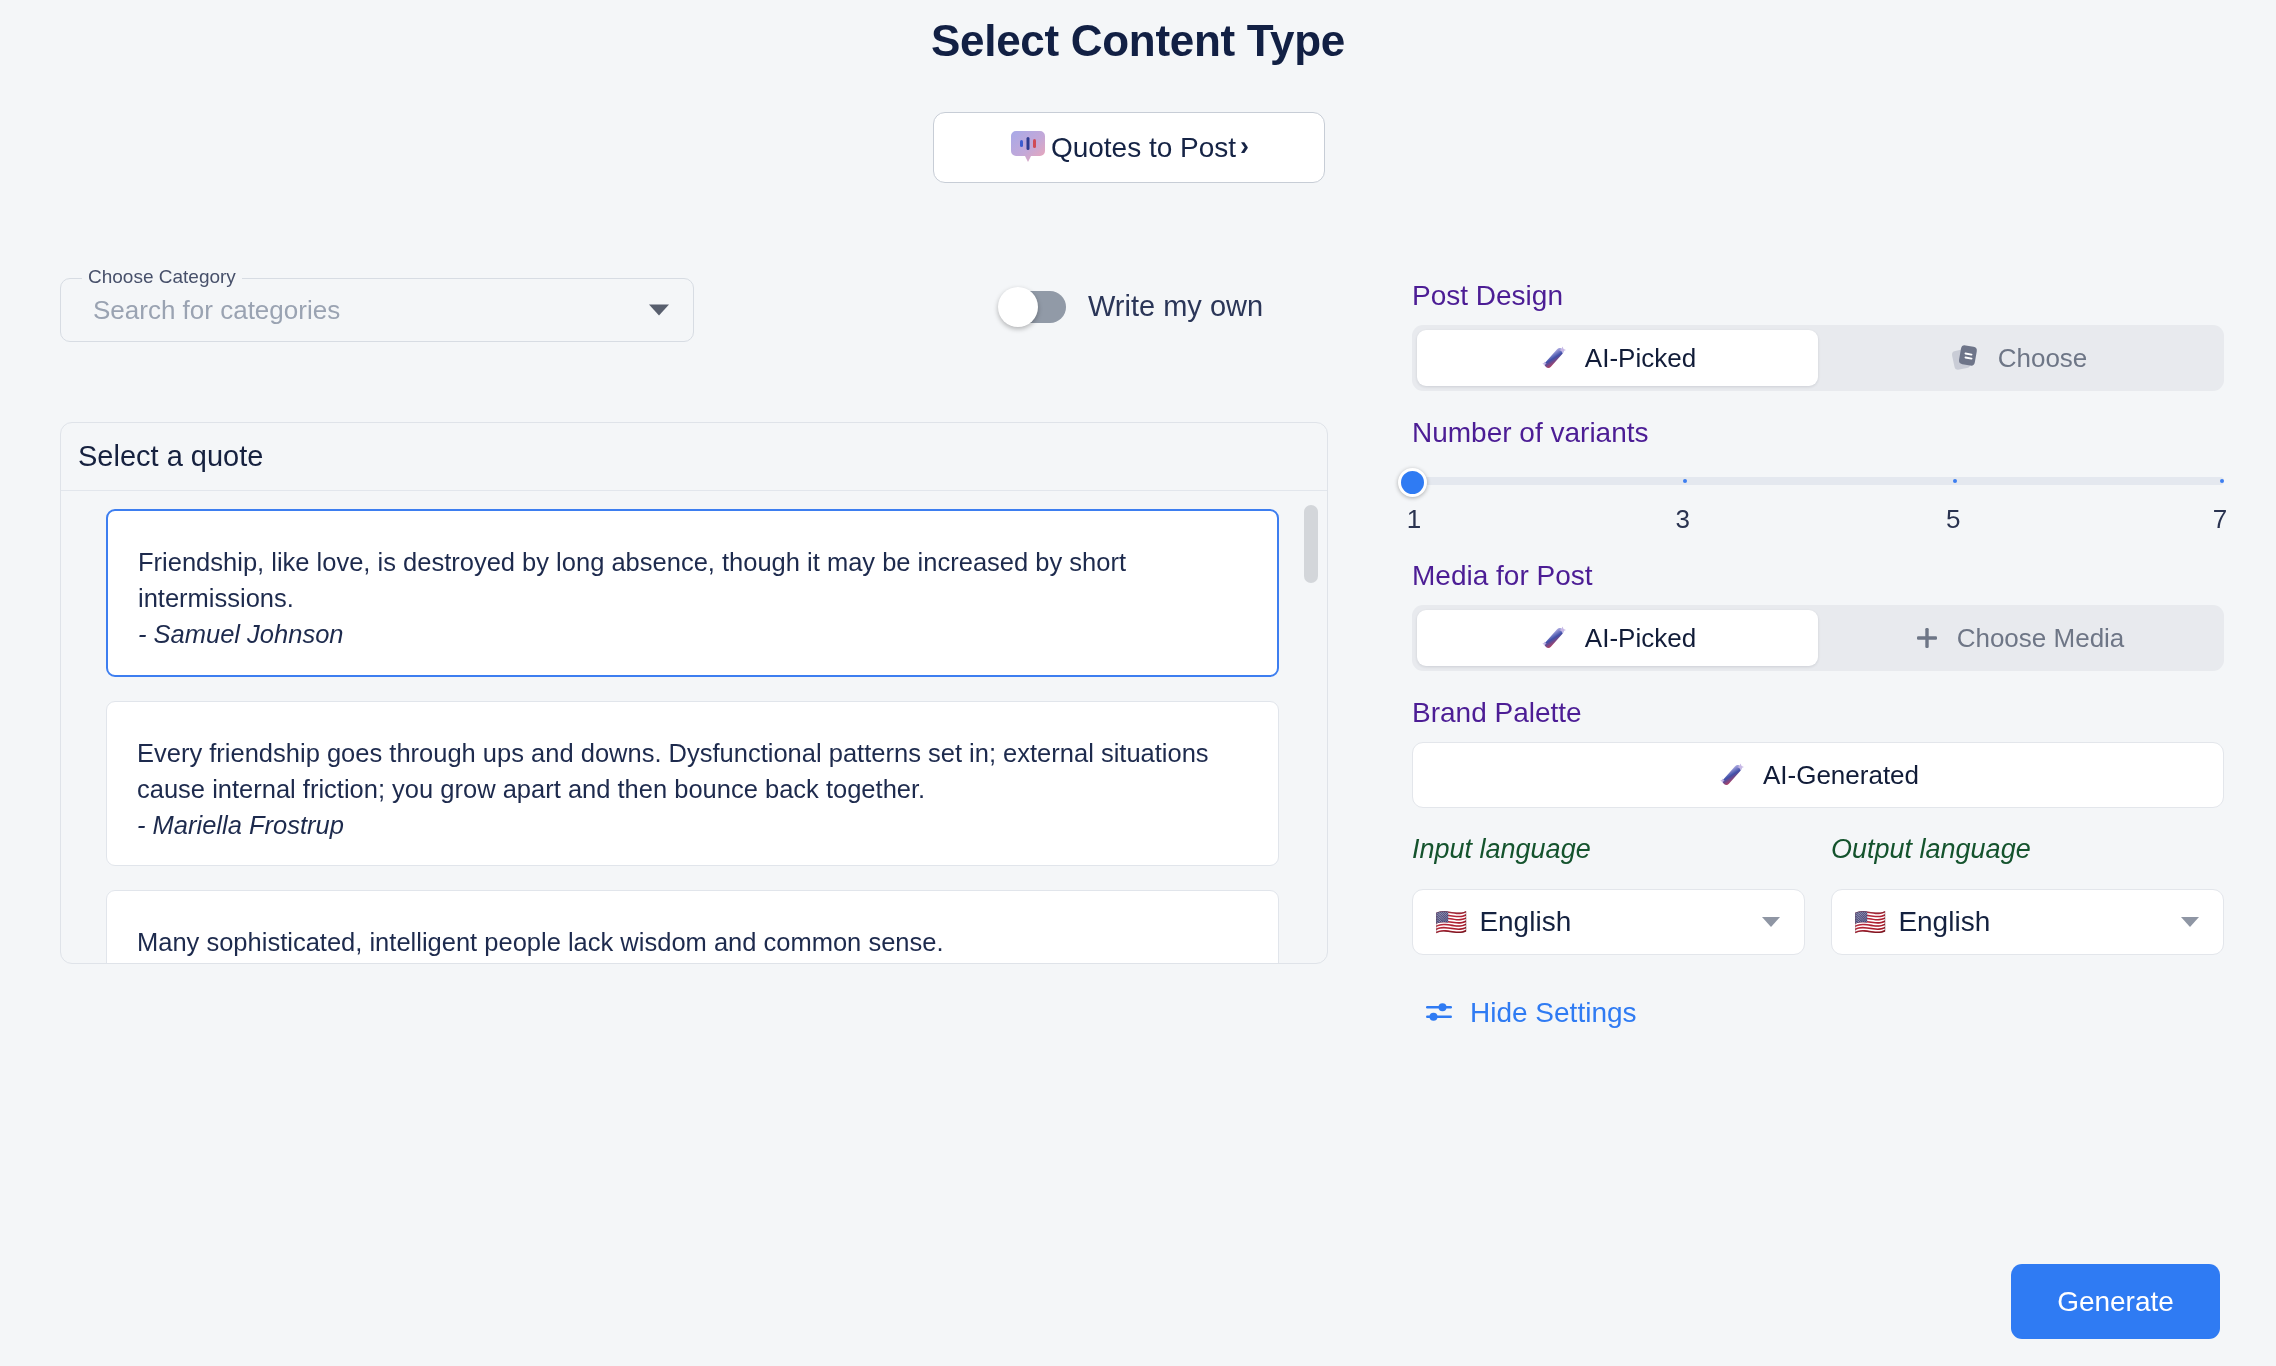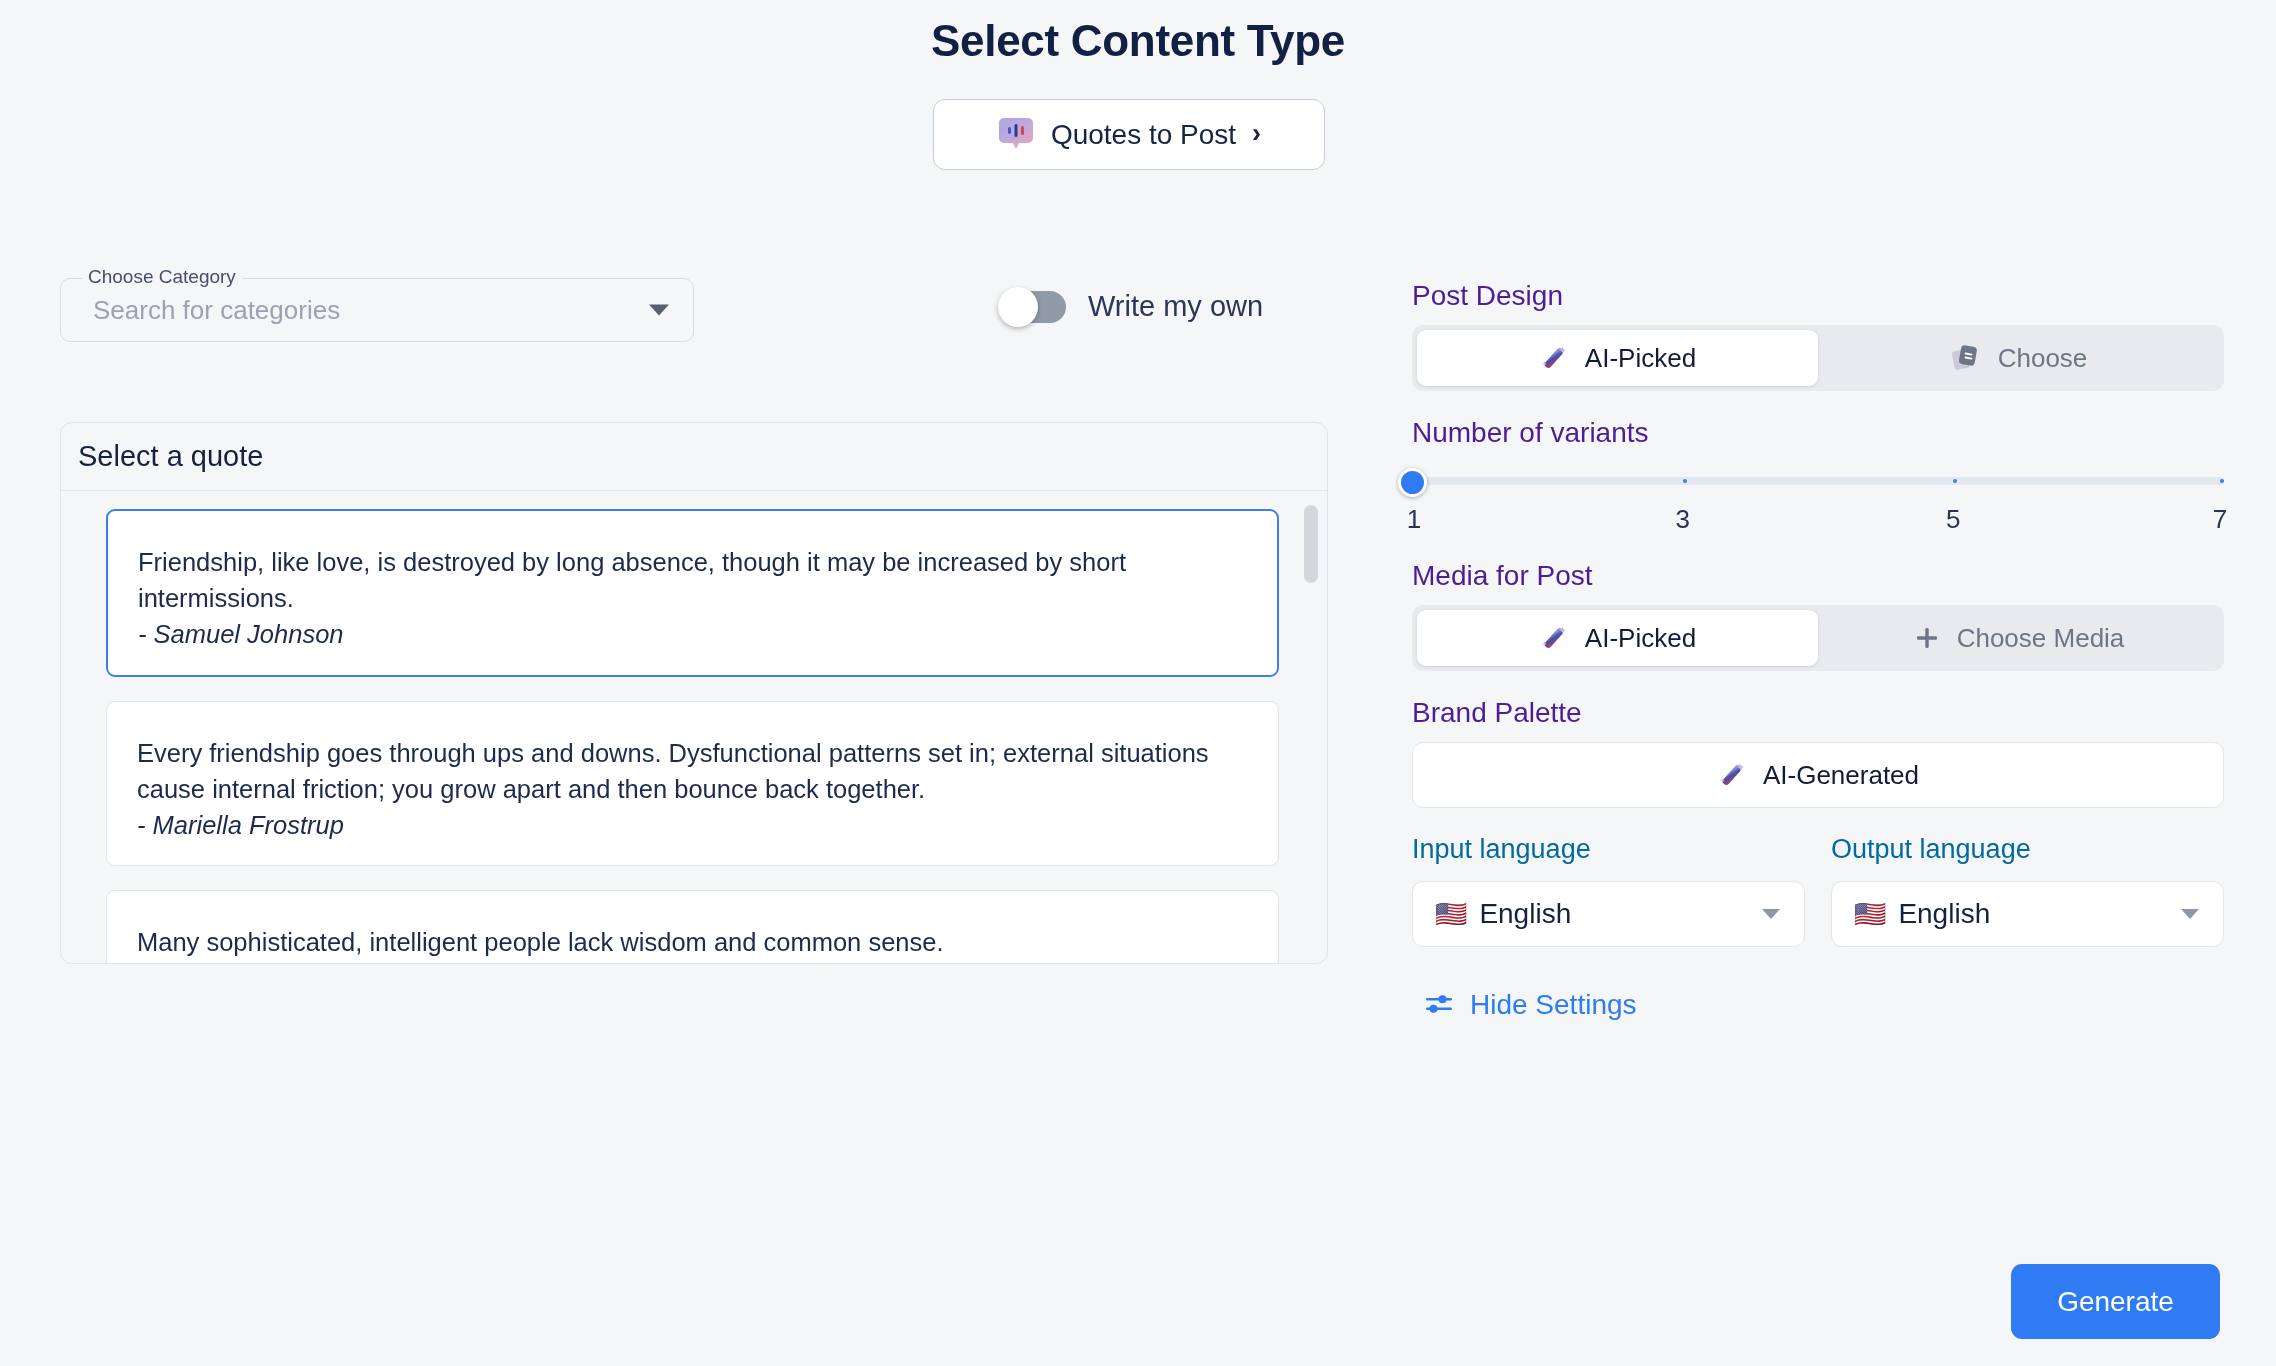--- a/index.html
+++ b/index.html
@@ -12,27 +12,27 @@
   #root { position: relative; width: 2032px; height: 1366px; }
 
   
   .page-title {
     position: absolute; top: 16px; left: 0; width: 2276px;
     text-align: center;
     font-size: 44px; font-weight: bold; color: #122044;
     letter-spacing: -0.3px;
   }
   .content-type-btn {
-    position: absolute; top: 99px; left: 933px;
+    position: absolute; top: 112px; left: 933px;
     width: 392px; height: 71px;
     background: #ffffff;
     border: 1.5px solid #c7cdd6;
     border-radius: 12px;
     display: flex; align-items: center; justify-content: center;
-    gap: 16px;
+    gap: 4px;
     cursor: pointer;
   }
   .content-type-btn .label {
     font-size: 28px; color: #152345;
   }
   .bubble-icon { width: 38px; height: 38px; position: relative; flex: none; }
   .chev { font-size: 27px; color: #152345; font-weight: 600; line-height: 1;
           transform: translateY(-1px); }
 
   
@@ -174,21 +174,21 @@
     position: relative; height: 34px; margin-top: 2px;
   }
   .slider-scale span {
     position: absolute; font-size: 26px; color: #2a3350;
     transform: translateX(-50%);
   }
 
   
   .lang-row { display: flex; gap: 26px; margin-top: 4px; }
   .lang-col { flex: 1 1 0; }
-  .lang-label { font-size: 27px; color: #0369a1; margin-bottom: 16px; }
+  .lang-label { font-size: 27px; color: #14532d; margin-bottom: 24px; font-style: italic; }
   .lang-select {
     height: 66px; background: #ffffff;
     border: 1.5px solid #e3e6eb; border-radius: 11px;
     display: flex; align-items: center; padding: 0 22px;
     position: relative; cursor: pointer;
   }
   .lang-select .flag { font-size: 26px; margin-right: 12px; }
   .lang-select .lname { font-size: 28px; color: #14213f; }
   .lang-caret {
     position: absolute; right: 24px; top: 50%; transform: translateY(-50%);

